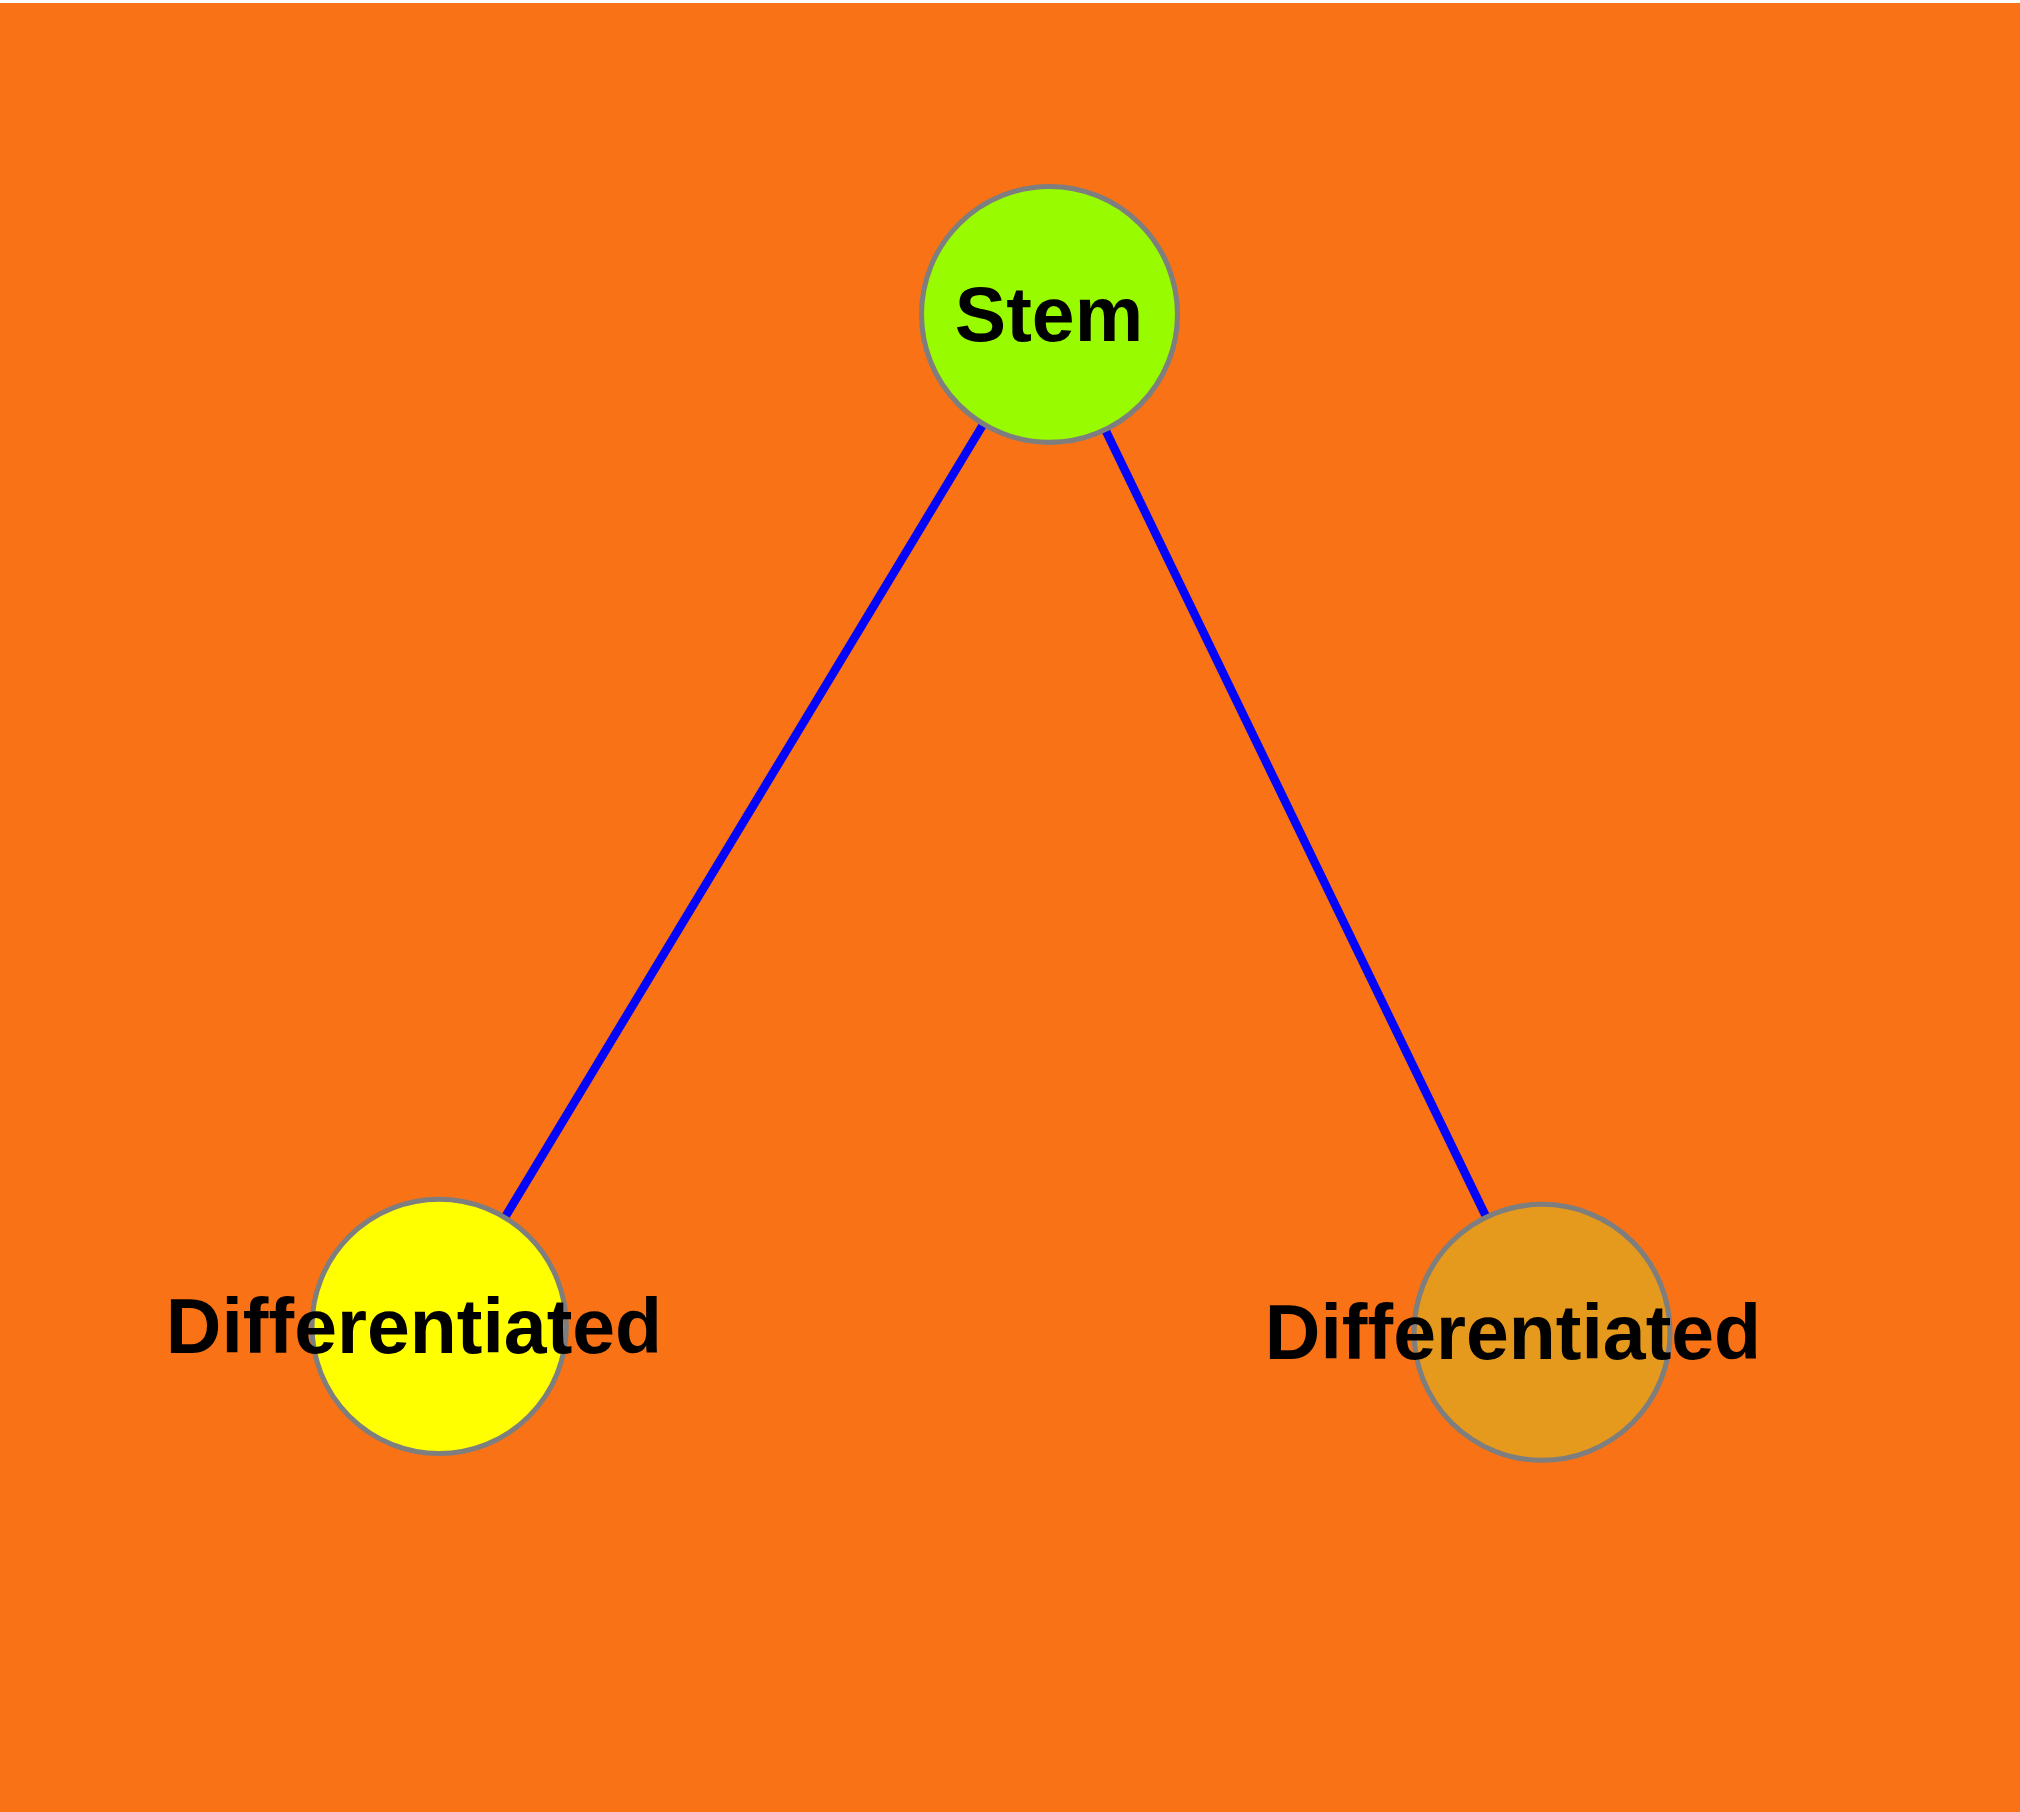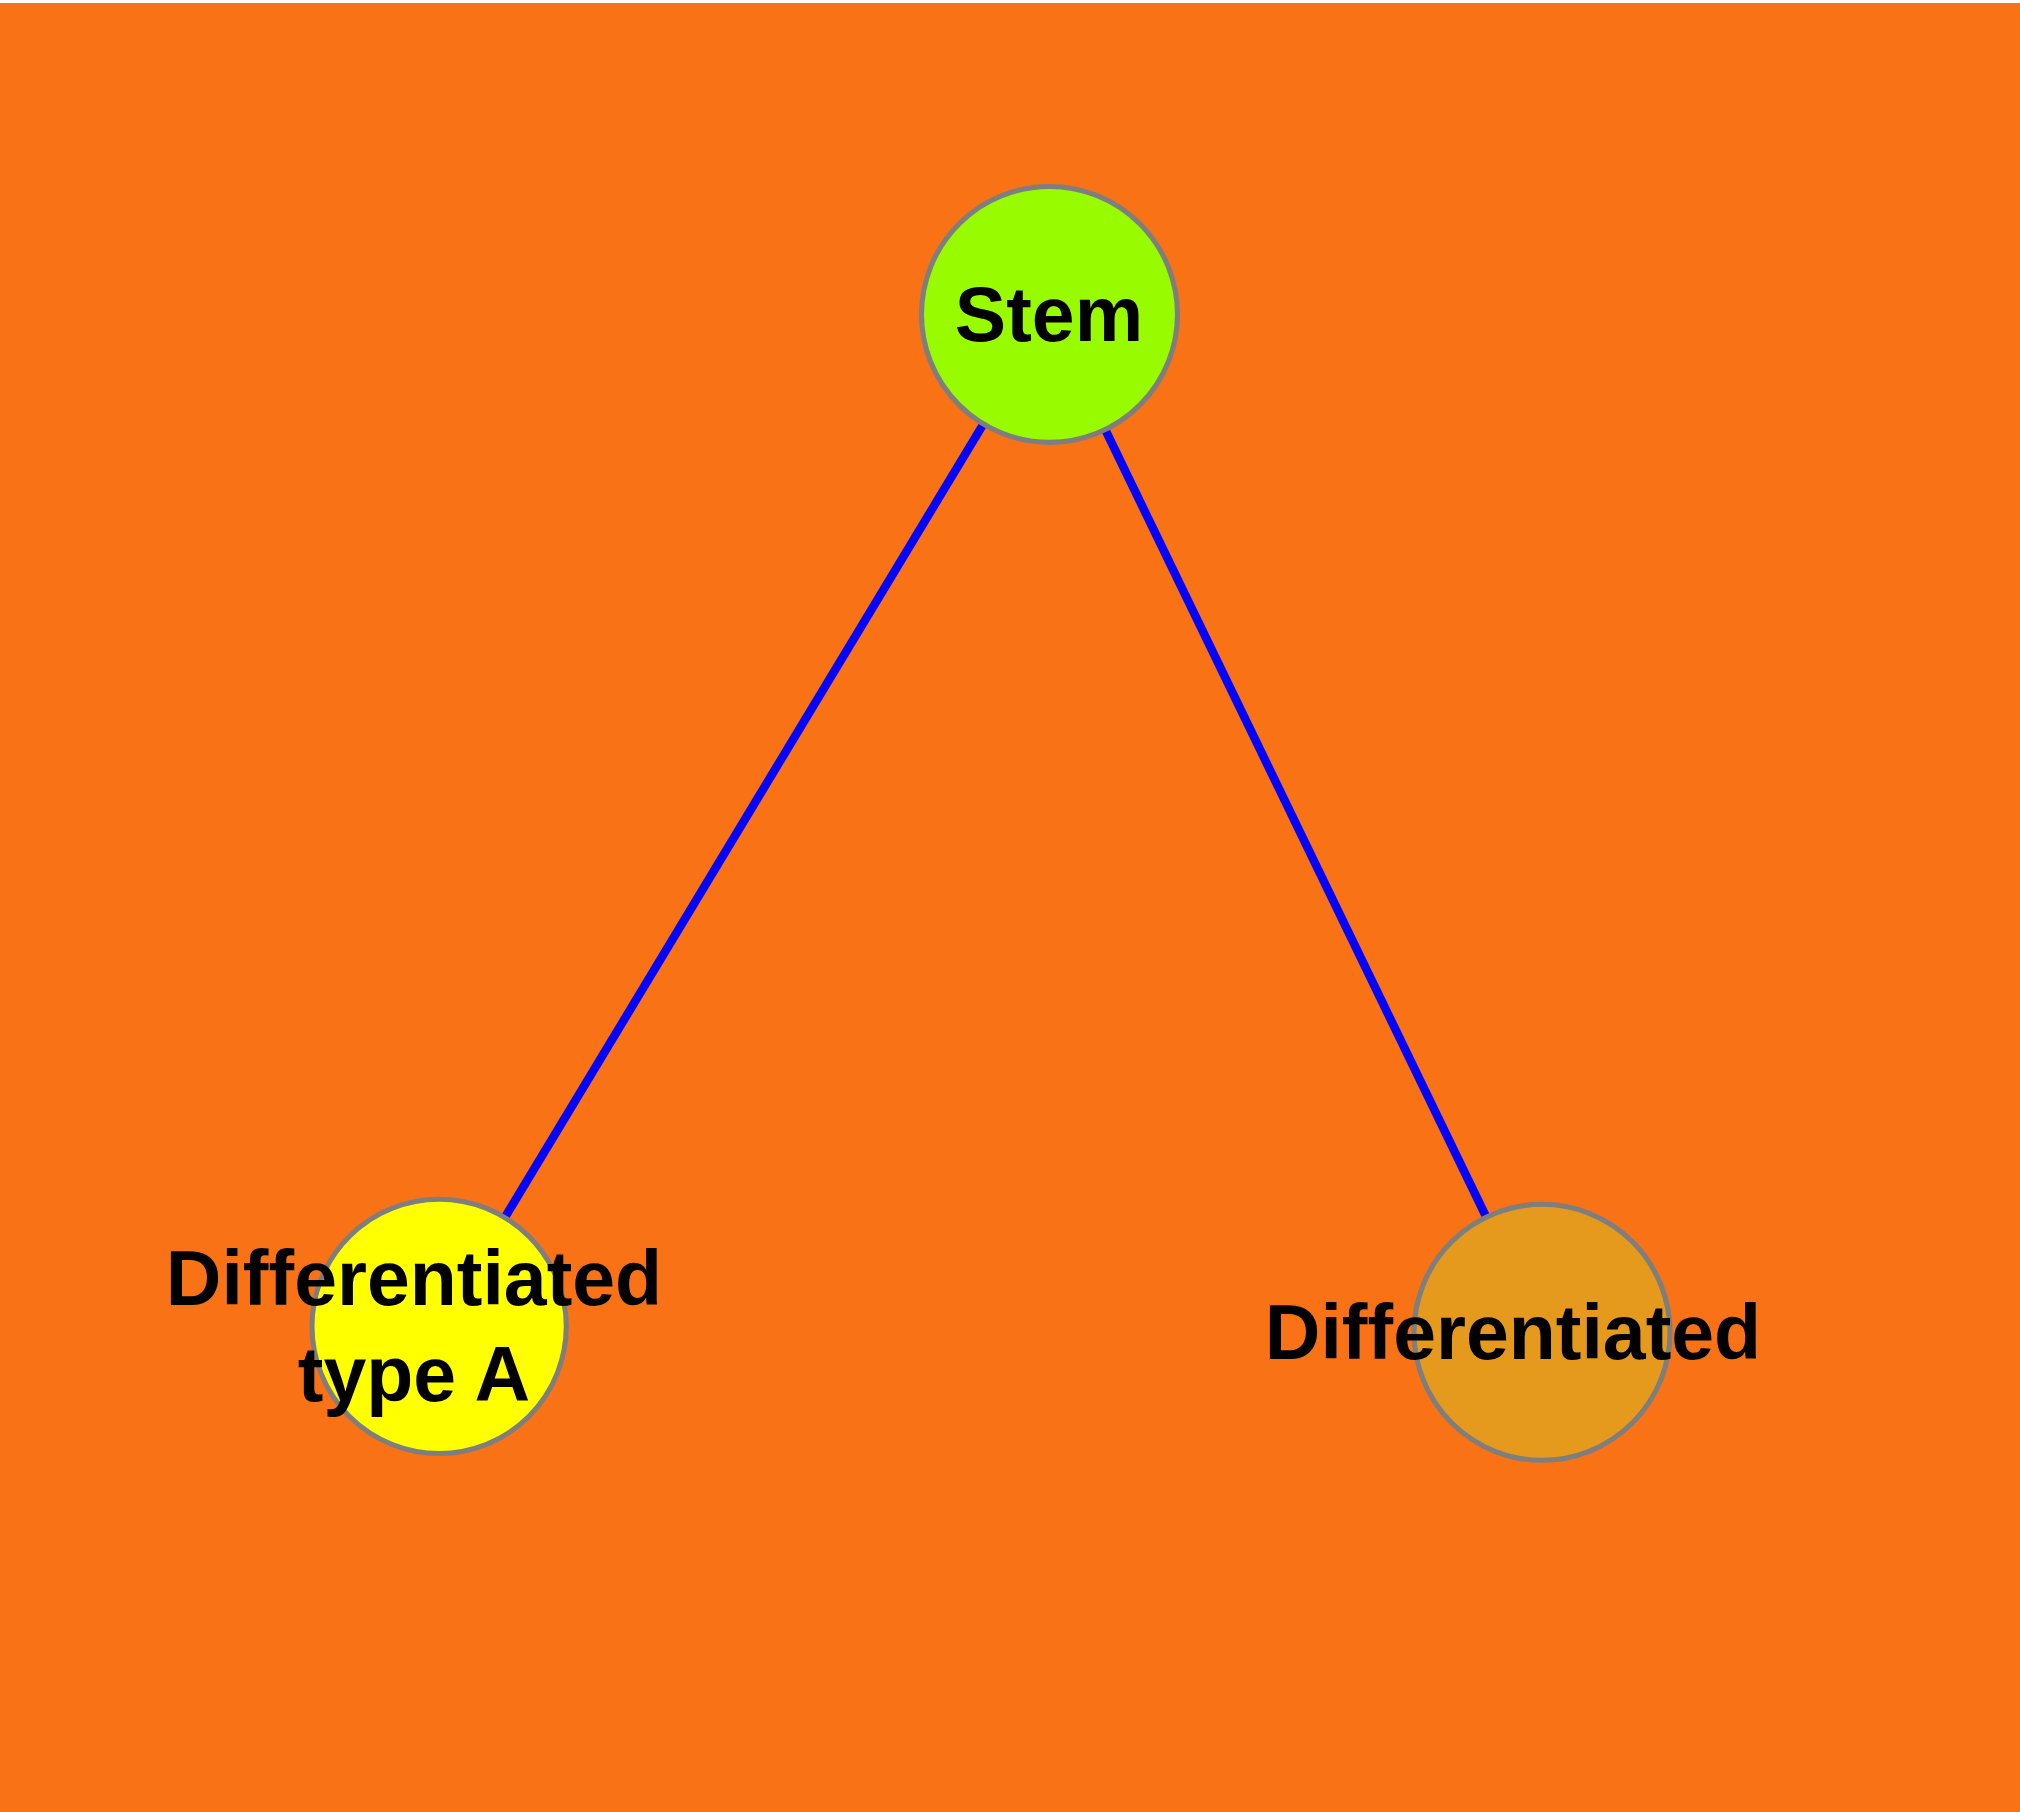--- a/index.html
+++ b/index.html
@@ -50,19 +50,18 @@
       <line x1="1238" y1="371" x2="1819" y2="1572" stroke="#0404F8" stroke-width="10"></line>
       <circle cx="1238" cy="371" r="151" fill="#99FB00" stroke="#7E7E7E" stroke-width="6"></circle>
       <circle cx="518" cy="1565" r="150" fill="#FFFF00" stroke="#7E7E7E" stroke-width="6"></circle>
       <circle cx="1819" cy="1572" r="151" fill="#E59A1D" stroke="#7E7E7E" stroke-width="6"></circle>
     </svg>
 <div class="node-label" style="left: 1049px; top: 314px; color: rgb(0, 0, 0);">
       <div>Stem</div>
     </div>
     <div class="node-label" style="left: 414px; top: 1326px; color: rgb(0, 0, 0);">
       <div>Differentiated</div>
-      <div>type A</div>
     </div>
     <div class="node-label" style="left: 1513px; top: 1332px; color: rgb(0, 0, 0);">
       <div>Differentiated</div>
     </div>
   </div>
 
 
 </body></html>

